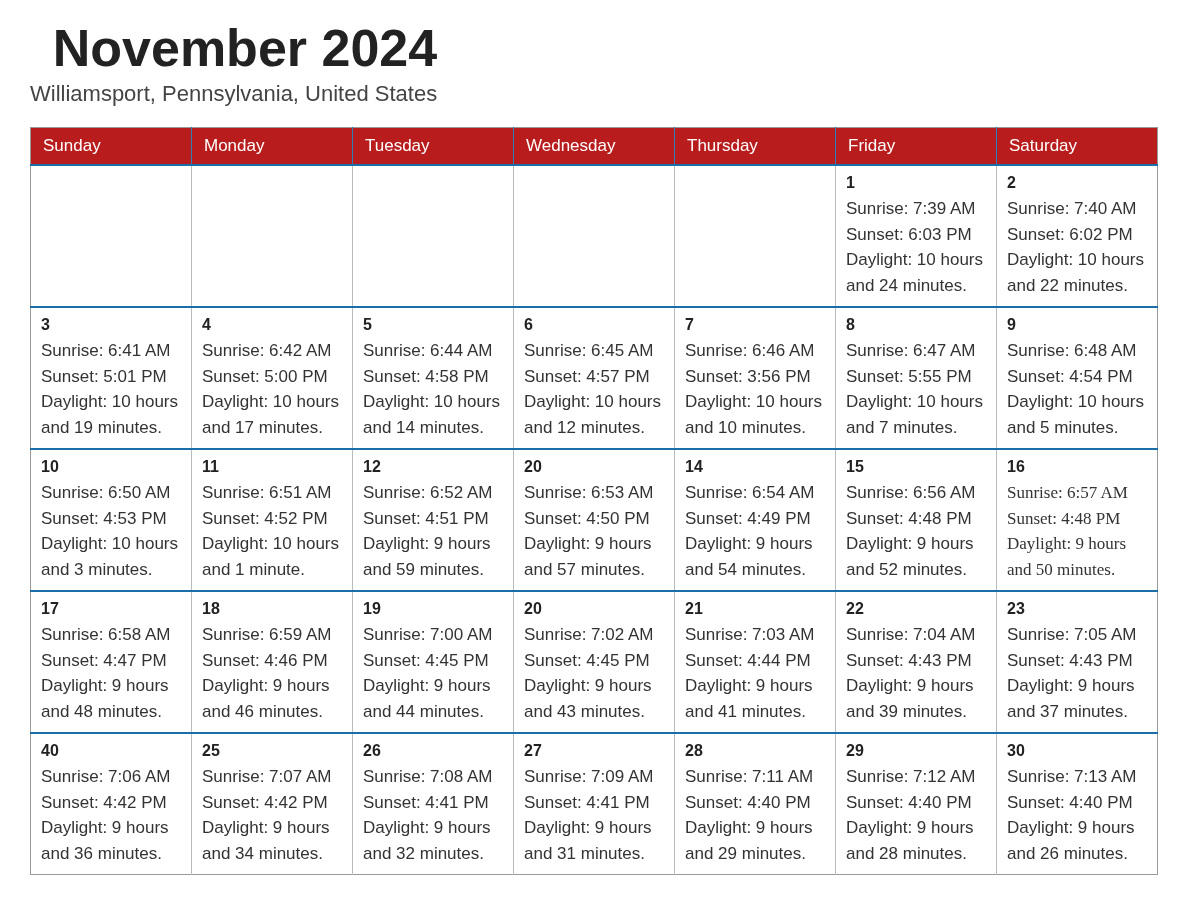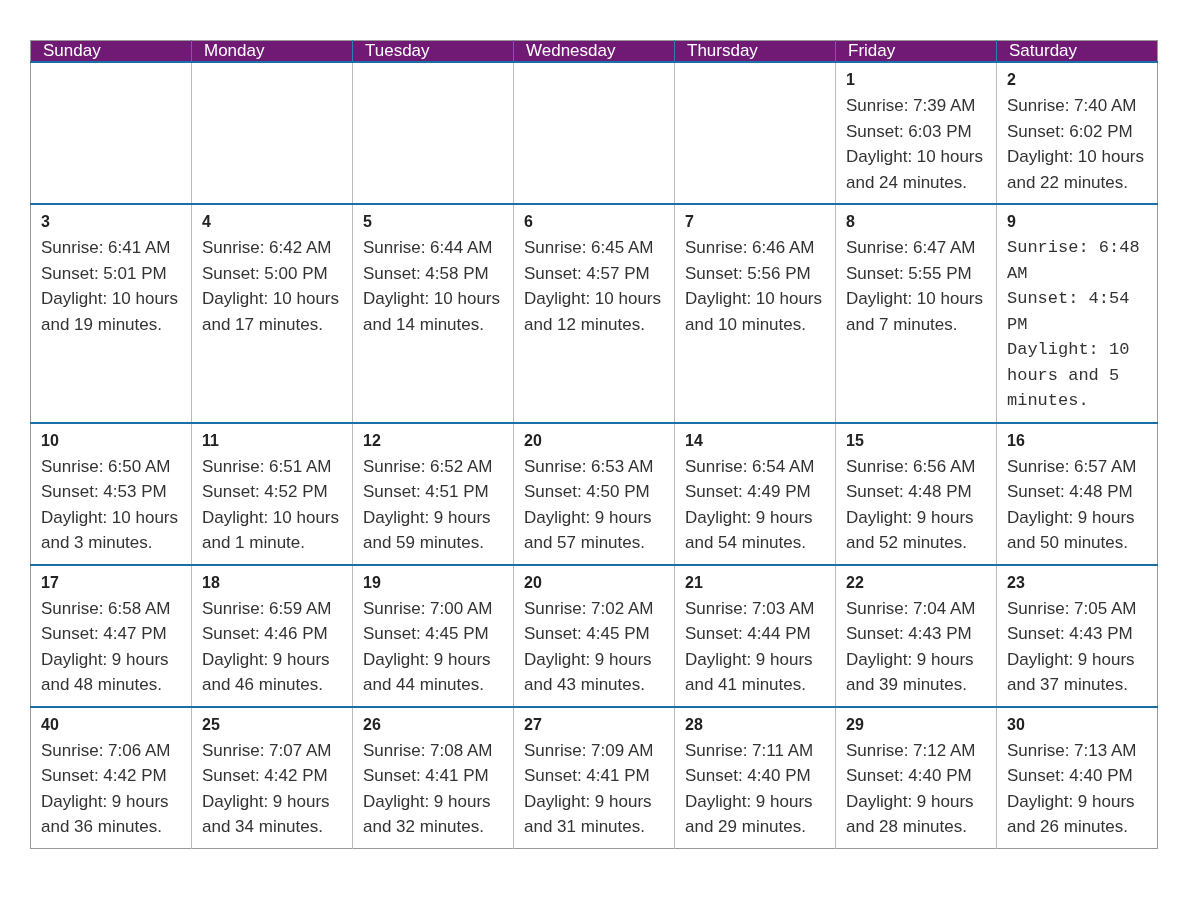--- a/index.html
+++ b/index.html
@@ -46,25 +46,25 @@
       font-size: 22px;
       color: #444;
       margin-top: 4px;
     }
     .calendar-table {
       width: 100%;
       border-collapse: collapse;
       border: 1px solid #999;
     }
     .calendar-table th {
-      background-color: #701a75;
+      background-color: #b91c1c;
       color: #fff;
       font-size: 17px;
       font-weight: normal;
-      padding: 0 12px;
+      padding: 8px 12px;
       text-align: left;
       border-right: 1px solid #2a80b9;
     }
     .calendar-table th:last-child {
       border-right: none;
     }
     .calendar-table td {
       vertical-align: top;
       padding: 8px 10px;
       border-right: 1px solid #bbb;
@@ -120,20 +120,22 @@
       border-left: 13px solid #1a6fa8;
       display: inline-block;
       vertical-align: middle;
     }
   </style>
 </head>
 <body>
 
 <div class="header-area">
   <div class="title-area">
+    <div class="calendar-title">November 2024</div>
+    <div class="calendar-subtitle">Williamsport, Pennsylvania, United States</div>
   </div>
 </div>
 
 <table class="calendar-table">
   <thead>
     <tr>
     <th>Sunday</th>
         <th>Monday</th>
         <th>Tuesday</th>
         <th>Wednesday</th>
@@ -183,32 +185,32 @@
         </td>
         <td>
           <span class="day-number">6</span>
           <div class="day-info" style="white-space: pre-line;">Sunrise: 6:45 AM
 Sunset: 4:57 PM
 Daylight: 10 hours and 12 minutes.</div>
         </td>
         <td>
           <span class="day-number">7</span>
           <div class="day-info" style="white-space: pre-line;">Sunrise: 6:46 AM
-Sunset: 5:56 PM
+Sunset: 3:56 PM
 Daylight: 10 hours and 10 minutes.</div>
         </td>
         <td>
           <span class="day-number">8</span>
           <div class="day-info" style="white-space: pre-line;">Sunrise: 6:47 AM
 Sunset: 5:55 PM
 Daylight: 10 hours and 7 minutes.</div>
         </td>
         <td>
           <span class="day-number">9</span>
-          <div class="day-info" style="white-space: pre-line; font-family: Liberation Mono, monospace;">Sunrise: 6:48 AM
+          <div class="day-info" style="white-space: pre-line;">Sunrise: 6:48 AM
 Sunset: 4:54 PM
 Daylight: 10 hours and 5 minutes.</div>
         </td>
       </tr>
       <tr>
         <td>
           <span class="day-number">10</span>
           <div class="day-info" style="white-space: pre-line;">Sunrise: 6:50 AM
 Sunset: 4:53 PM
 Daylight: 10 hours and 3 minutes.</div>
@@ -238,21 +240,21 @@
 Daylight: 9 hours and 54 minutes.</div>
         </td>
         <td>
           <span class="day-number">15</span>
           <div class="day-info" style="white-space: pre-line;">Sunrise: 6:56 AM
 Sunset: 4:48 PM
 Daylight: 9 hours and 52 minutes.</div>
         </td>
         <td>
           <span class="day-number">16</span>
-          <div class="day-info" style="white-space: pre-line;">Sunrise: 6:57 AM
+          <div class="day-info" style="white-space: pre-line; font-family: Liberation Serif, serif;">Sunrise: 6:57 AM
 Sunset: 4:48 PM
 Daylight: 9 hours and 50 minutes.</div>
         </td>
       </tr>
       <tr>
         <td>
           <span class="day-number">17</span>
           <div class="day-info" style="white-space: pre-line;">Sunrise: 6:58 AM
 Sunset: 4:47 PM
 Daylight: 9 hours and 48 minutes.</div>

